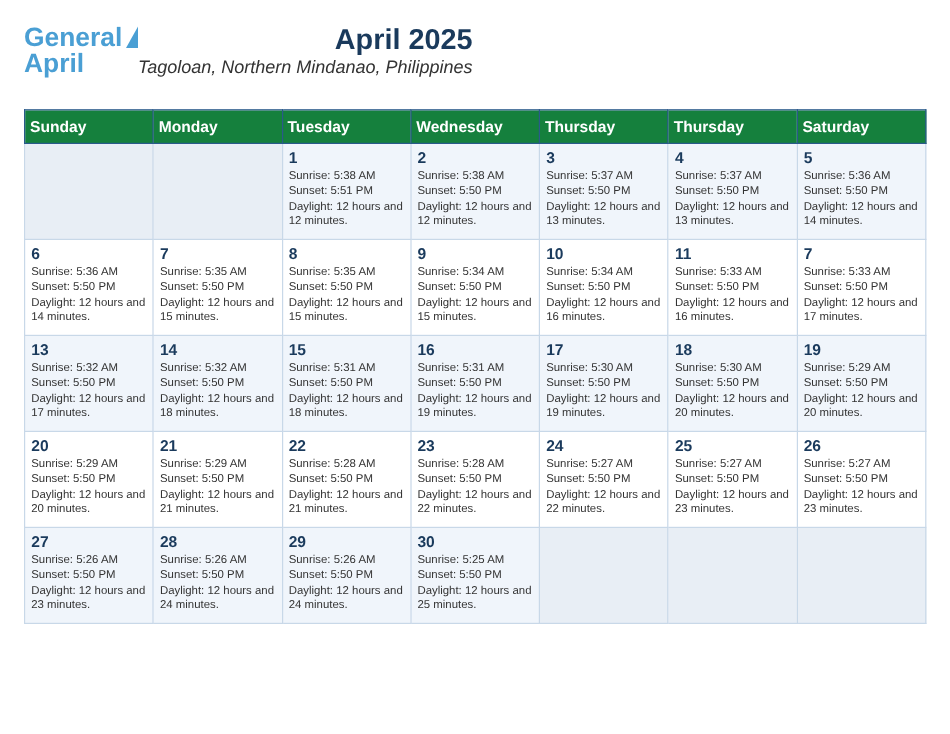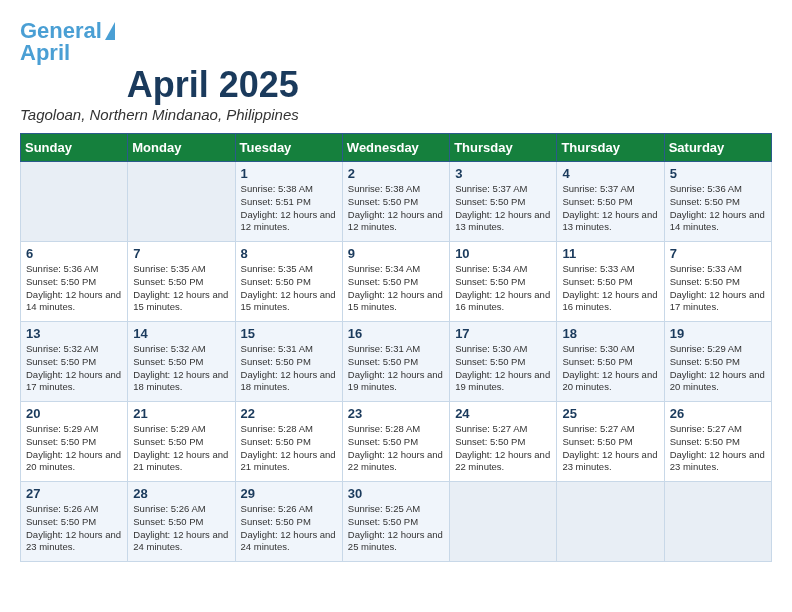--- a/index.html
+++ b/index.html
@@ -7,22 +7,21 @@
       font-family: Arial, sans-serif;
       background: #fff;
       width: 792px;
       min-height: 612px;
       padding: 20px;
     }
     .header {
       display: flex;
       justify-content: flex-start;
       align-items: flex-start;
-      margin-bottom: 10px;
-      flex-direction: column;
+      margin-bottom: 26px;
     }
     .logo {
       display: flex;
       align-items: center;
     }
     .logo-text {
       font-size: 22px;
       font-weight: bold;
       color: #1a3a5c;
       line-height: 1;
@@ -36,21 +35,21 @@
       border-left: 10px solid transparent;
       border-bottom: 18px solid #4a9fd4;
       display: inline-block;
       margin-left: 3px;
       vertical-align: middle;
     }
     .title-block {
       text-align: right;
     }
     .month-title {
-      font-size: 36px;
+      font-size: 24px;
       font-weight: bold;
       color: #1a3a5c;
     }
     .location {
       font-size: 15px;
       color: #333;
       font-style: italic;
     }
     table {
       width: 100%;

